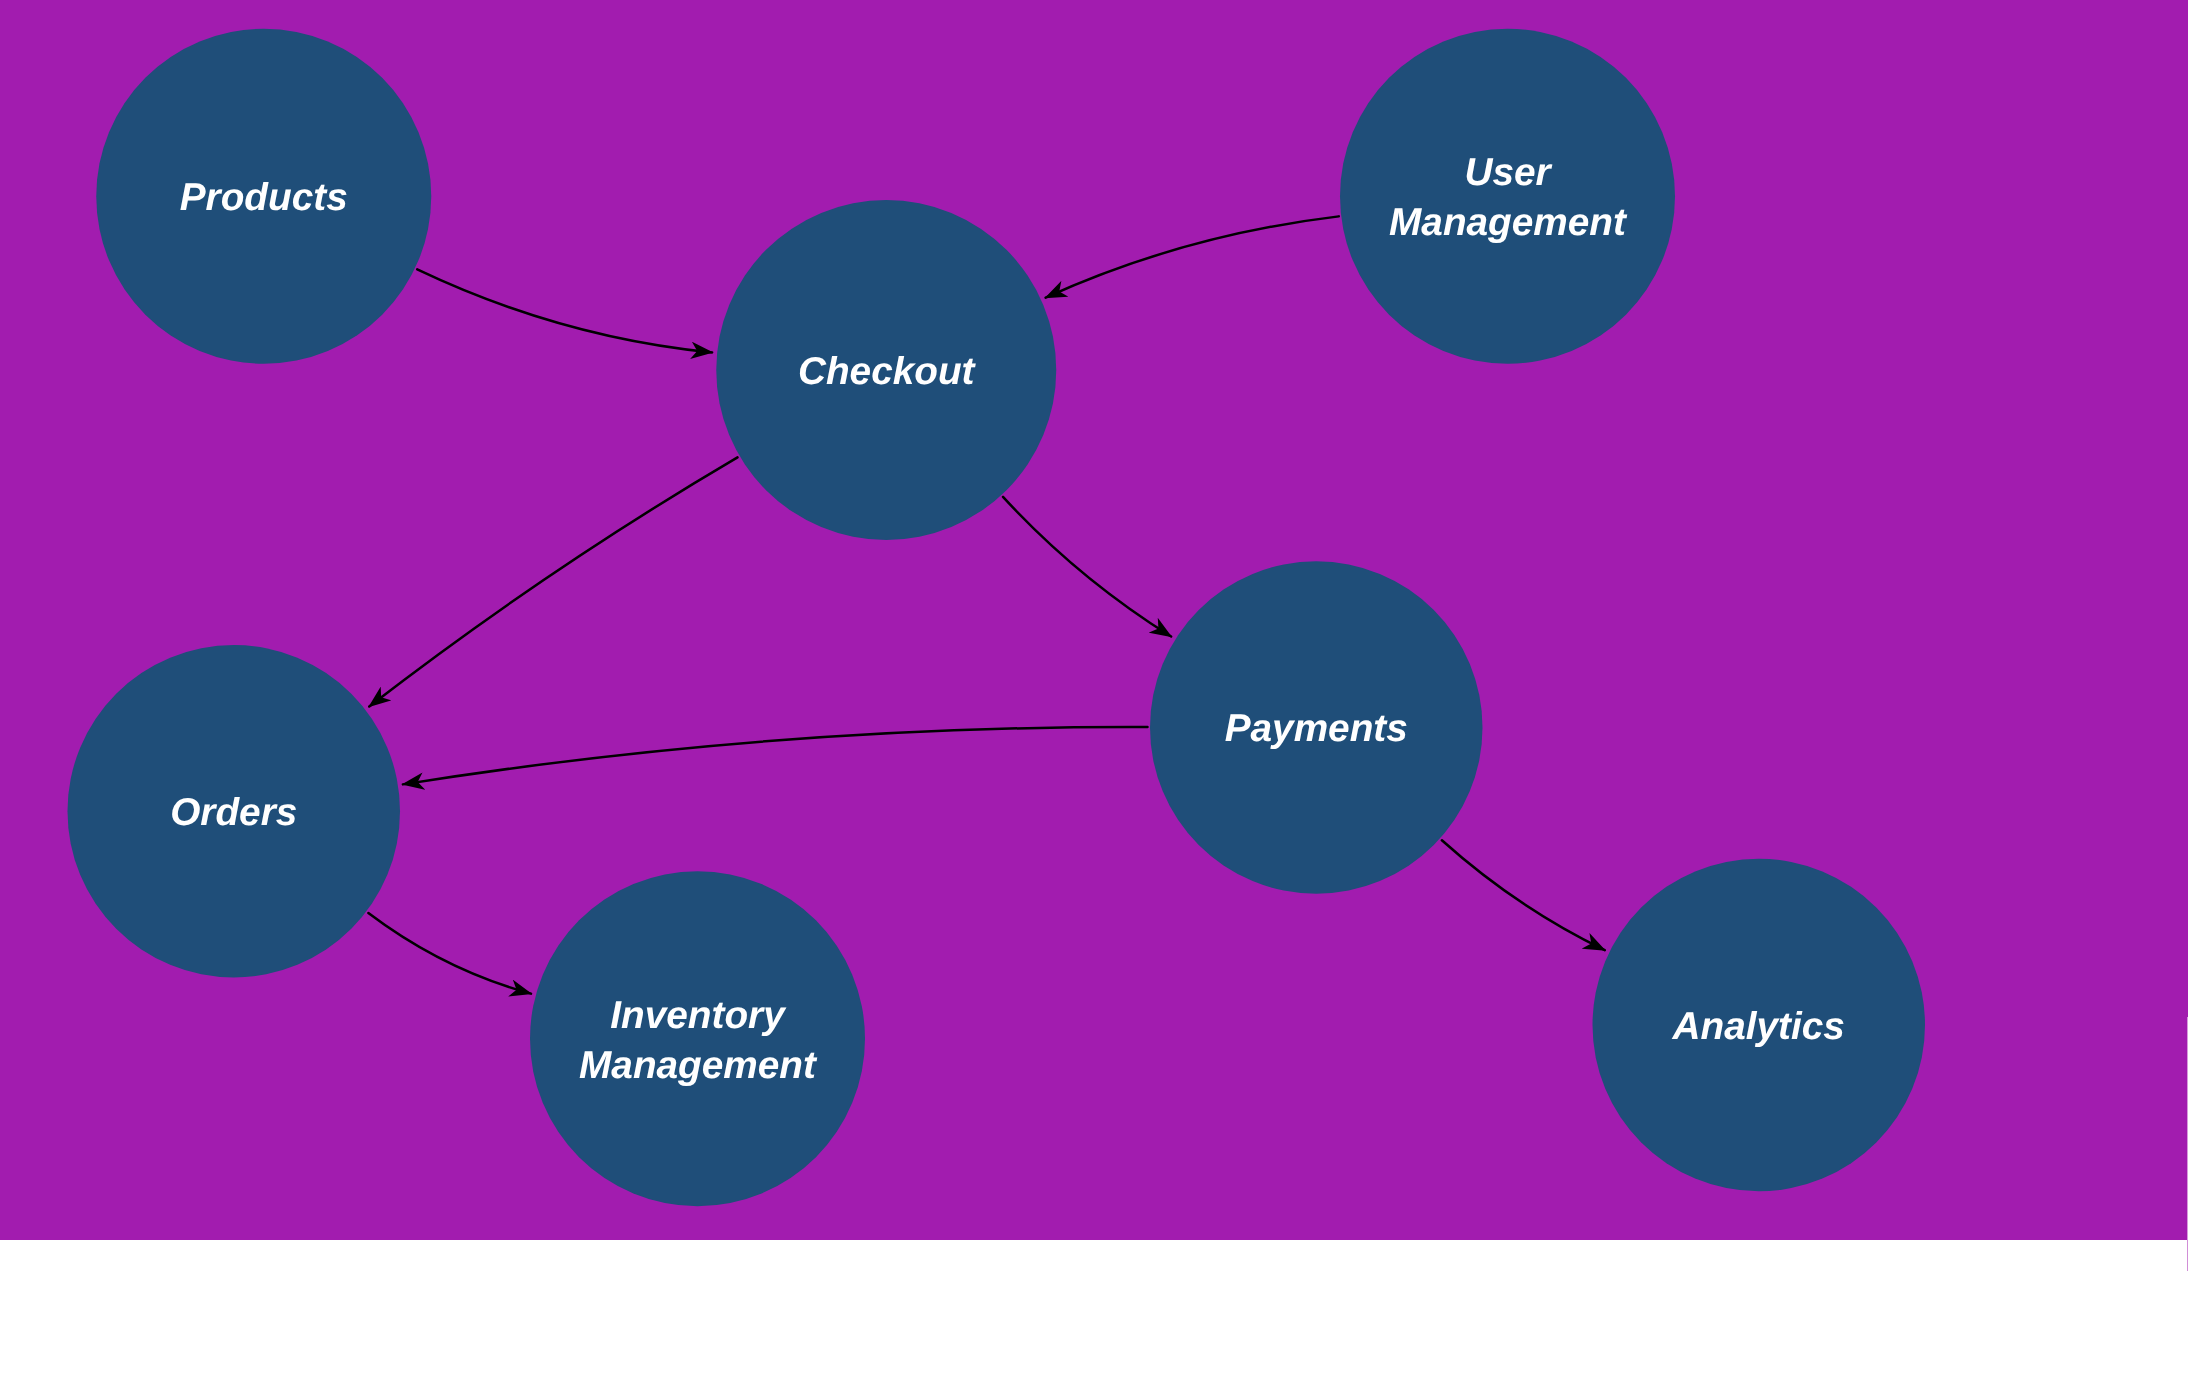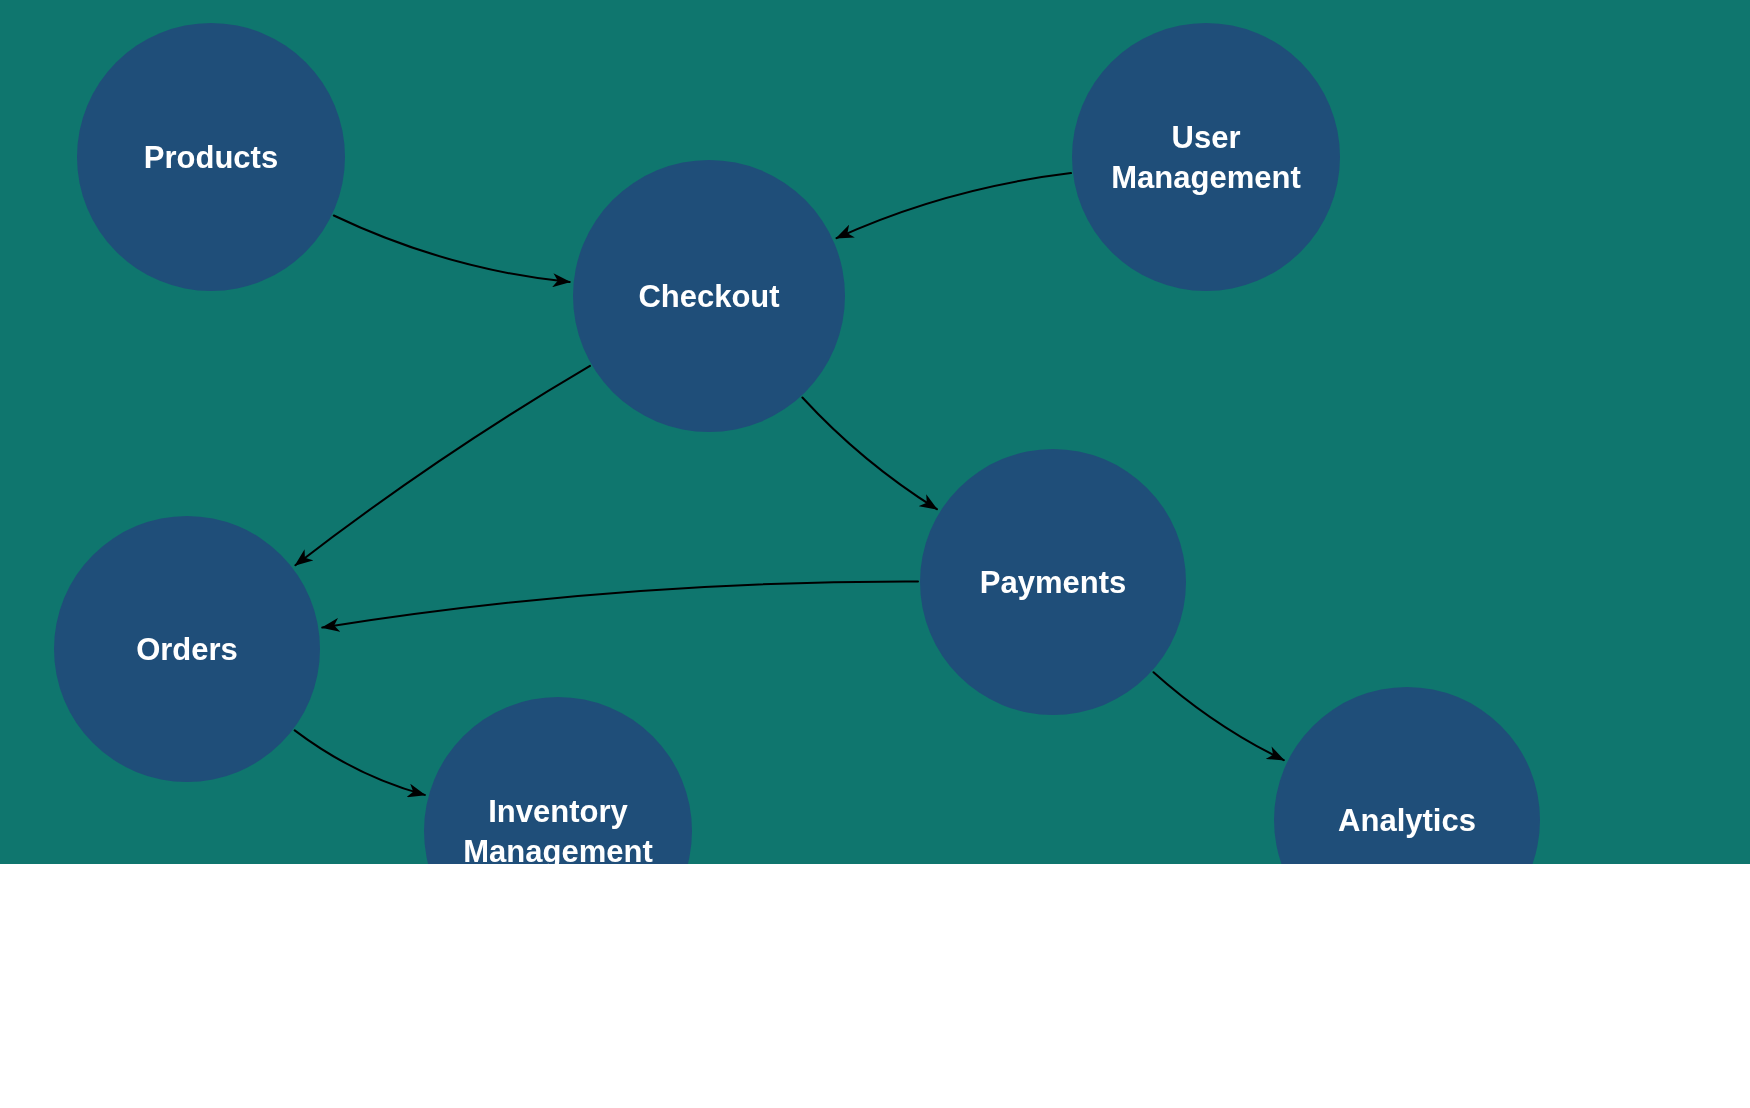--- a/index.html
+++ b/index.html
@@ -3,24 +3,25 @@
 <meta charset="utf-8">
 <style>
   html, body {
     margin: 0;
     padding: 0;
     background: #ffffff;
   }
   #canvas-wrap {
     position: relative;
     width: 1750px;
-    height: 864px;
-    background: #0f766e;
+    height: 992px;
+    background: #a21caf;
     overflow: hidden;
     font-family: "Liberation Sans", sans-serif;
+    font-style: italic;
   }
   svg {
     display: block;
   }
   .edge-path {
     fill: none;
     stroke-linecap: round;
   }
   .node-circle {
     stroke: none;

